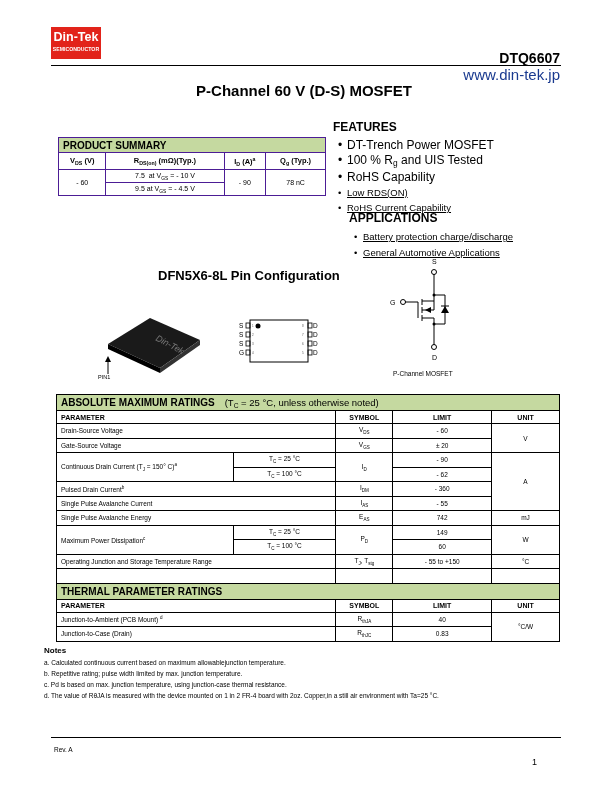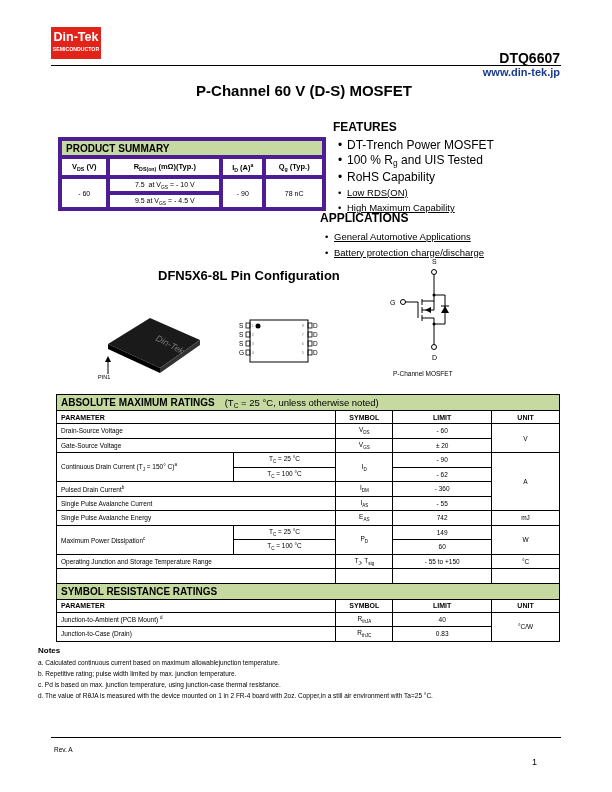--- a/index.html
+++ b/index.html
@@ -7,55 +7,55 @@
          font-family: "Liberation Sans", sans-serif; color: #000; }
   .abs { position: absolute; }
 
   
   .logo { left: 51px; top: 27px; width: 50px; height: 32px; background: #e2231a; color: #fff;
           text-align: center; }
   .logo .l1 { font-weight: bold; font-size: 12.5px; line-height: 15px; padding-top: 3px; }
   .logo .l2 { font-weight: bold; font-size: 5.2px; line-height: 8px; letter-spacing: 0; }
   .hrule { left: 51px; width: 510px; border-top: 1px solid #000; }
   .part { right: 52px; top: 50px; font-weight: bold; font-size: 14px; text-align: center; }
-  .url { right: 52px; top: 66px; font-weight: bold; font-size: 11px; color: #1a3a8f; }
+  .url { right: 52px; top: 66px; font-weight: normal; font-size: 15px; color: #1a3a8f; }
   .title { left: 0; width: 608px; top: 82px; text-align: center; font-weight: bold; font-size: 15px; }
 
   
   table { border-collapse: collapse; }
   .ps { left: 58px; top: 137px; width: 268px; font-size: 7px; }
-  .ps td, .ps th { border: 4px solid #4c1d95; text-align: center; padding: 0; }
+  .ps td, .ps th { border: 1px solid #4c1d95; text-align: center; padding: 0; }
   .ps th { font-weight: bold; font-size: 7.5px; height: 16px; }
   .ps .hdr { background: #c5d9a0; text-align: left; font-weight: bold; font-size: 10px; padding-left: 4px; height: 14px; }
   .ps td { height: 12px; }
   sub { font-size: 70%; vertical-align: -2px; }
   sup { font-size: 70%; vertical-align: 3px; }
 
   
   .feat { left: 333px; top: 120px; }
   .h2 { font-weight: bold; font-size: 12px; margin-bottom: 4px; }
   .bul { font-size: 12px; line-height: 14.5px; padding-left: 5px; }
   .bul.big { font-size: 9.5px; line-height: 15.5px; text-decoration: underline; }
   .bul .dot { display: inline-block; width: 9px; }
-  .apps { left: 320px; top: 211px; }
+  .apps { left: 349px; top: 211px; }
   .chip { left: 100px; top: 310px; }
   .pin1 { left: 98px; top: 374px; font-size: 5.5px; }
   .pindiag { left: 236px; top: 318px; }
   .mosfet-cap { left: 393px; top: 370px; font-size: 6.5px; }
 
   
   .amr { left: 56px; top: 394px; width: 504px; font-size: 6.5px; }
   .amr td { border: 1px solid #000; height: 13.5px; padding: 0 4px; }
   .amr .c { text-align: center; }
   .amr .hdr { background: #c5d9a0; font-weight: bold; font-size: 10px; height: 15px; }
   .amr .hdr .note { font-weight: normal; font-size: 9.5px; margin-left: 10px; }
   .amr .colh td { font-weight: bold; font-size: 7px; height: 12px; }
 
   
-  .notes { left: 38px; top: 645px; font-size: 6.5px; line-height: 11px; }
+  .notes { left: 44px; top: 645px; font-size: 6.5px; line-height: 11px; }
   .notes .nh { font-weight: bold; font-size: 8px; line-height: 12px; }
 
   .rev { left: 54px; top: 746px; font-size: 6.5px; }
   .page { left: 532px; top: 757px; font-size: 9px; }
 </style>
 </head>
 <body>
 
 <div class="abs logo">
   <div class="l1">Din-Tek</div>
@@ -88,26 +88,26 @@
   </tr>
 </tbody>
   </table>
 
 <div class="abs feat">
   <div class="h2">FEATURES</div>
   <div class="bul"><span class="dot">•</span><span>DT-Trench Power MOSFET</span></div>
   <div class="bul"><span class="dot">•</span>100 % R<sub>g</sub> and UIS Tested</div>
   <div class="bul"><span class="dot">•</span><span>RoHS Capability</span></div>
   <div class="bul big"><span class="dot">•</span><span>Low RDS(ON)</span></div>
-  <div class="bul big"><span class="dot">•</span><span>High Maximum Capability</span></div>
+  <div class="bul big"><span class="dot">•</span><span>RoHS Current Capability</span></div>
 </div>
 <div class="abs apps">
   <div class="h2">APPLICATIONS</div>
+  <div class="bul big"><span class="dot">•</span><span>Battery protection charge/discharge</span></div>
   <div class="bul big"><span class="dot">•</span><span>General Automotive Applications</span></div>
-  <div class="bul big"><span class="dot">•</span><span>Battery protection charge/discharge</span></div>
 </div>
 
 <div class="abs" style="left:158px; top:268px; font-weight:bold; font-size:13px;">DFN5X6-8L Pin Configuration</div>
 
 <svg class="abs chip" width="110" height="65">
   <polygon points="8,34 50,8 100,30 60,58" fill="#1a1a1a"></polygon>
   <polygon points="8,34 60,58 60,63 8,39" fill="#000"></polygon>
   <polygon points="60,58 100,30 100,35 60,63" fill="#333"></polygon>
   <text x="55" y="30" font-size="9" fill="#777" font-style="italic" font-family="Liberation Sans, sans-serif" transform="rotate(28 55 30)">Din-Tek</text>
   <line x1="8" y1="64" x2="8" y2="50" stroke="#000" stroke-width="1"></line>
@@ -258,21 +258,21 @@
     <td class="c">°C</td>
   </tr>
   <tr>
         <td colspan="2"></td>
         <td></td>
         <td></td>
         <td></td>
       </tr>
 
   <tr>
-        <td colspan="5" class="hdr">SYMBOL RESISTANCE RATINGS</td>
+        <td colspan="5" class="hdr">THERMAL PARAMETER RATINGS</td>
       </tr>
   <tr class="colh">
     <td colspan="2">PARAMETER</td>
     <td class="c">SYMBOL</td>
     <td class="c">LIMIT</td>
     <td class="c">UNIT</td>
   </tr>
   <tr>
     <td colspan="2"><span>Junction-to-Ambient (PCB Mount)</span> <sup>d</sup></td>
     <td class="c">R<sub>thJA</sub></td>

